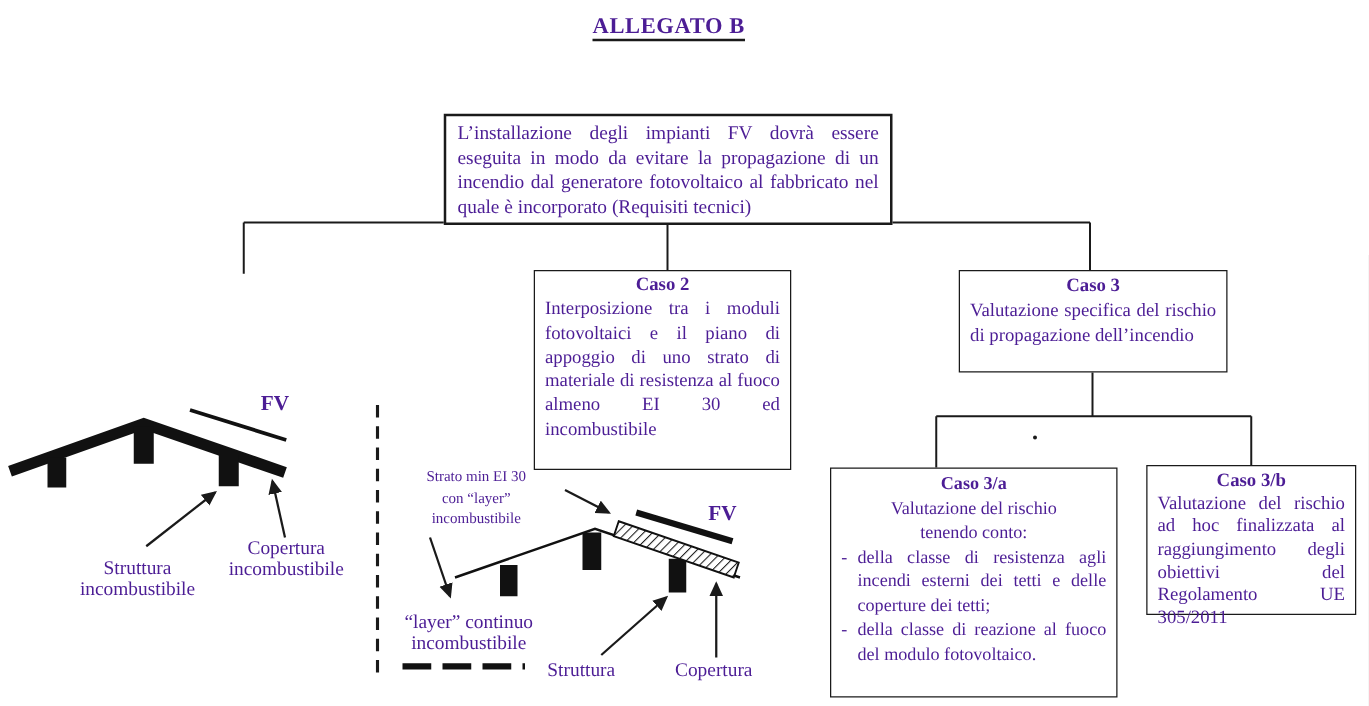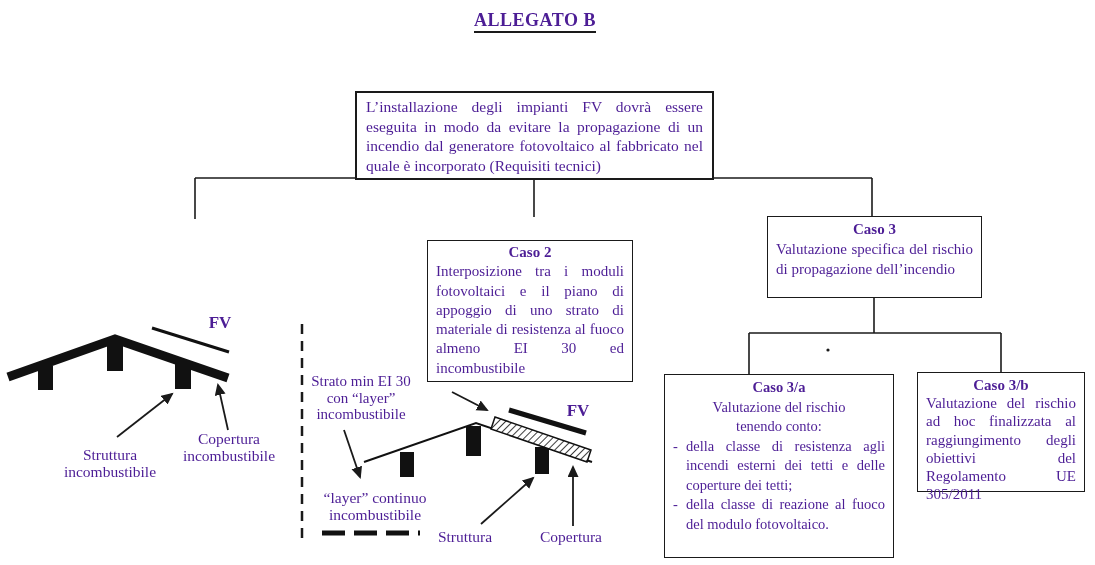--- a/index.html
+++ b/index.html
@@ -14,21 +14,21 @@
   }
   .page-title span{border-bottom:2.2px solid #1a1a1a;padding-bottom:1px;}
   .box{
     position:absolute;z-index:2;background:#ffffff;border:1.7px solid #1a1a1a;
     box-sizing:border-box;line-height:19.5px;font-size:15px;
   }
   .box .btitle{text-align:center;font-weight:bold;}
   .box .bbody{text-align:justify;}
   .main-box{left:355px;top:53px;width:359px;height:89px;border-width:2px;padding:4px 9px;font-size:15.5px;margin-top:38px;}
   .caso1-box{left:90px;top:218px;width:221px;height:85px;padding:2px 8px;line-height:20px;}
-  .caso2-box{left:427px;top:216px;width:206px;height:142px;padding:2px 8px;line-height:19.3px;margin-top:24px;}
+  .caso2-box{left:427px;top:216px;width:206px;height:160px;padding:2px 8px;line-height:19.3px;}
   .caso3-box{left:767px;top:216px;width:215px;height:82px;padding:2px 8px;line-height:20px;}
   .caso3a-box{left:664px;top:374px;width:230px;height:184px;padding:3px 8px;font-size:14.5px;line-height:19.5px;}
   .caso3b-box{left:917px;top:372px;width:168px;height:120px;padding:3px 8px;font-size:15px;line-height:18.2px;}
   .centerline{text-align:center;}
   .bullet-row{display:flex;}
   .bmark{width:13px;flex:0 0 13px;}
   .btext{flex:1;text-align:justify;}
   .fig-label{position:absolute;z-index:2;text-align:center;font-size:15.5px;line-height:16.5px;}
   .fv-label{font-size:17px;font-weight:600;}
 </style>
@@ -128,21 +128,21 @@
   <div class="fig-label fv-label" style="left:198px;top:315px;width:44px;">FV</div>
   <div class="fig-label" style="left:30px;top:447px;width:160px;">
     <div>Struttura</div>
     <div>incombustibile</div>
   </div>
   <div class="fig-label" style="left:150px;top:431px;width:158px;">
     <div>Copertura</div>
     <div>incombustibile</div>
   </div>
 
-  <div class="fig-label" style="left:300px;top:373px;width:122px;font-size:15px;">
+  <div class="fig-label" style="left:320px;top:373px;width:122px;font-size:12px;">
     <div>Strato min EI 30</div>
     <div>con “layer”</div>
     <div>incombustibile</div>
   </div>
   <div class="fig-label" style="left:310px;top:490px;width:130px;">
     <div>“layer” continuo</div>
     <div>incombustibile</div>
   </div>
   <div class="fig-label fv-label" style="left:556px;top:403px;width:44px;">FV</div>
   <div class="fig-label" style="left:428px;top:529px;width:74px;">Struttura</div>

